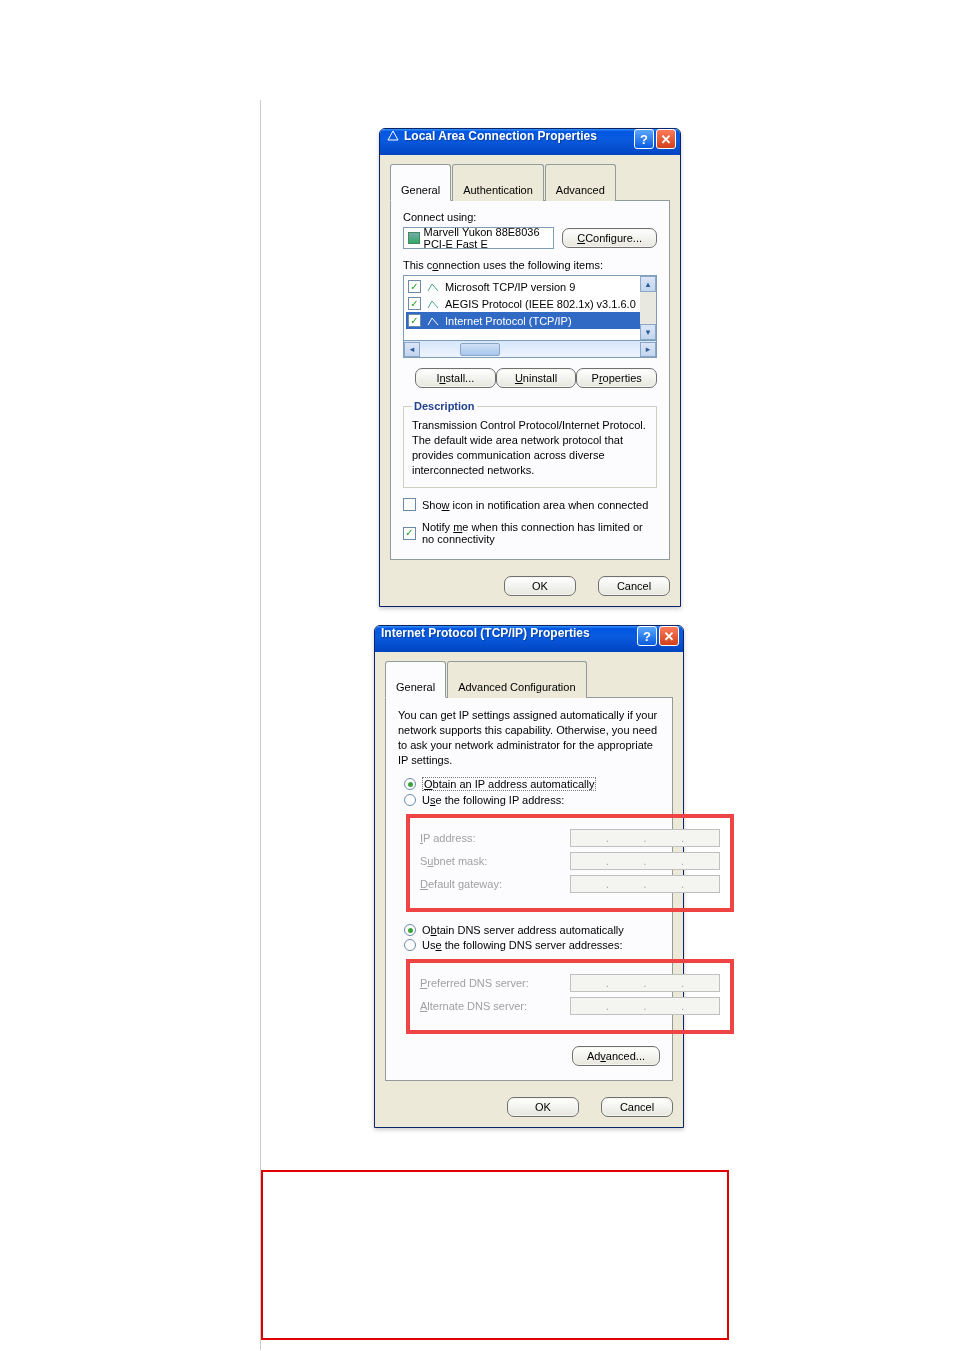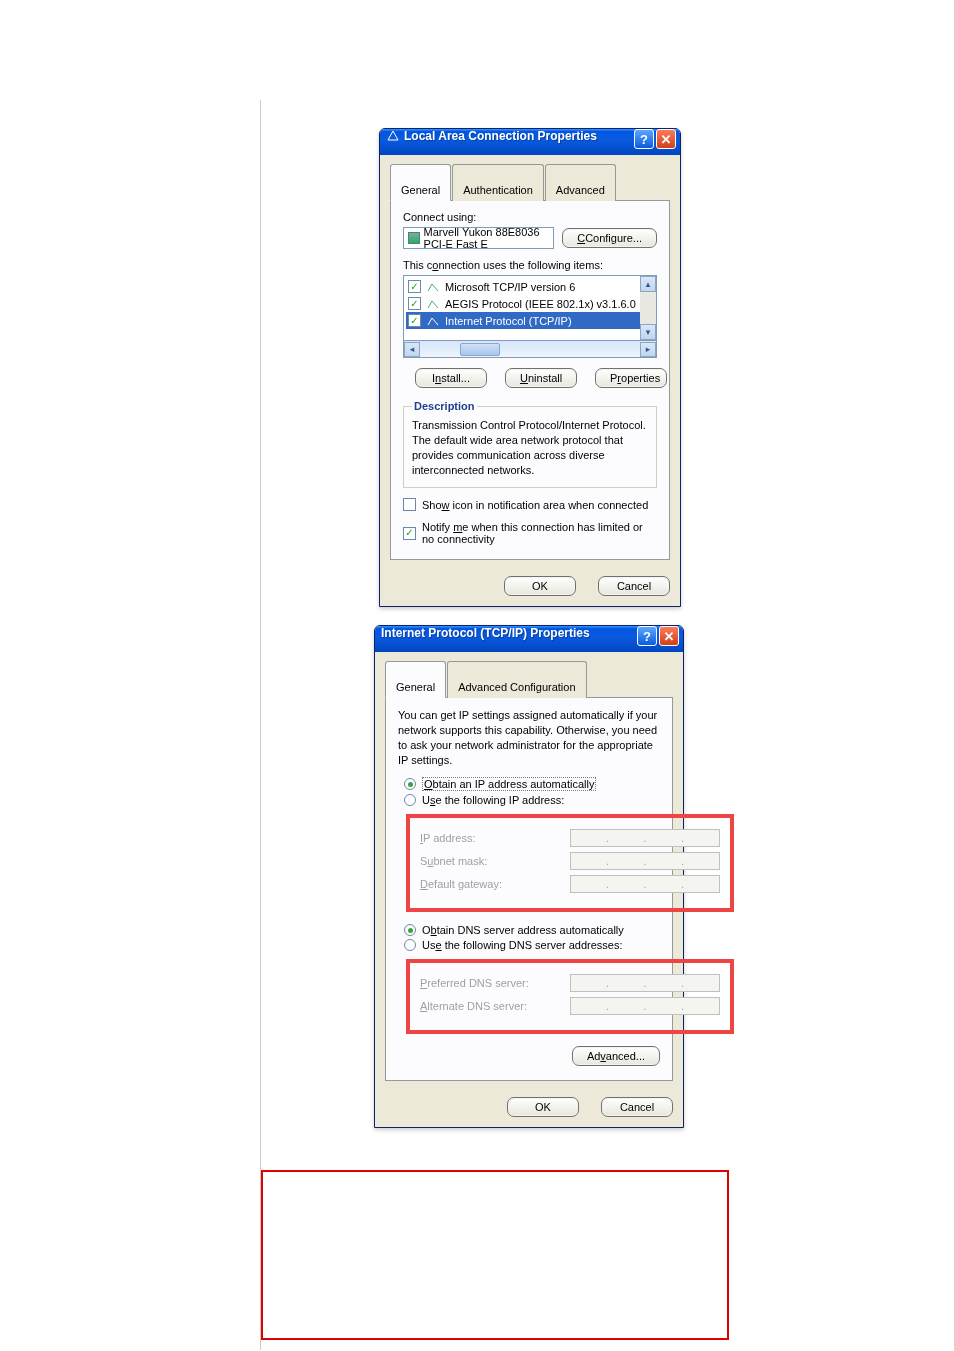--- a/index.html
+++ b/index.html
@@ -133,21 +133,21 @@
   .h-scroll {
     border:1px solid #7f9db9; border-top:none;
     height:17px; background:linear-gradient(to bottom,#d6e6fb,#eef4fc);
     display:flex; align-items:center; justify-content:space-between;
     padding:0;
   }
   .sh-arrow { width:16px; height:15px; display:flex;align-items:center;justify-content:center;
     border:1px solid #8aa7c7; background:linear-gradient(to bottom,#dbe6f6,#c3d5ed); font-size:9px; color:#2b5a9b;}
   .sh-thumb { width:40px; height:13px; background:linear-gradient(to bottom,#cfe0f7,#a8c6ec); border:1px solid #8aa7c7; border-radius:2px; margin-left:40px;}
 
-  .three-btns { display:flex; gap:18px; margin-top:10px;padding-left:12px;}
+  .three-btns { display:flex; margin-top:10px;padding-left:12px;}
   .three-btns .xp-btn { flex:1; }
 
   fieldset.desc {
     margin-top:12px; padding:6px 8px 10px 8px;
     border:1px solid #d0d0bf;
   }
   fieldset.desc legend { color:#22418e; padding:0 2px;font-weight:bold; }
   fieldset.desc .desc-text { color:#000; line-height:1.35; }
 
   .chk-line { display:flex; align-items:center; gap:6px; margin-top:10px; }
@@ -230,21 +230,21 @@
 
         <div class="items-list">
           <div class="items-inner">
             <div class="item-row">
               <span class="chk checked"></span>
               <span class="proto-icon-wrap">
                   <svg width="14" height="12">
                     <path d="M2 10 L6 3 L12 10" stroke="#4a8" fill="none"></path>
                   </svg>
                 </span>
-              <span>Microsoft TCP/IP version 6</span>
+              <span>Microsoft TCP/IP version 9</span>
             </div>
             <div class="item-row">
               <span class="chk checked"></span>
               <span class="proto-icon-wrap">
                   <svg width="14" height="12">
                     <path d="M2 10 L6 3 L12 10" stroke="#4a8" fill="none"></path>
                   </svg>
                 </span>
               <span>AEGIS Protocol (IEEE 802.1x) v3.1.6.0</span>
             </div>

